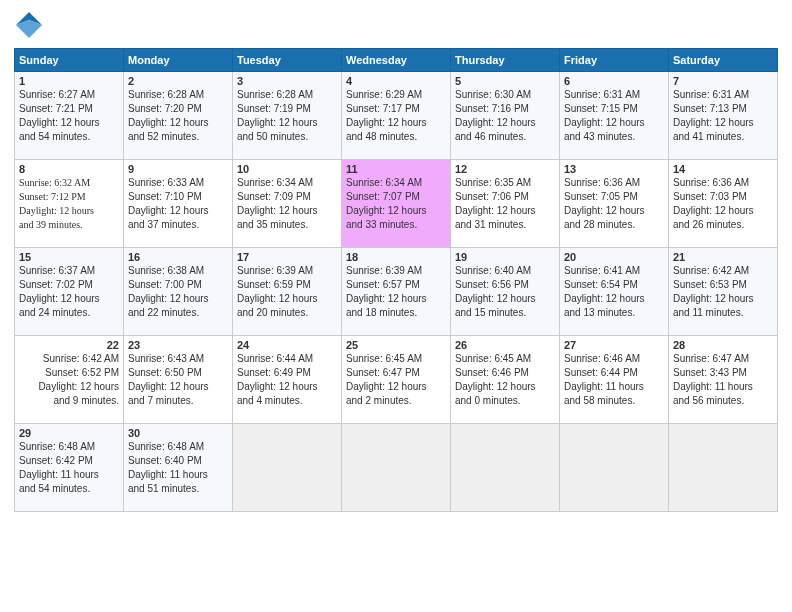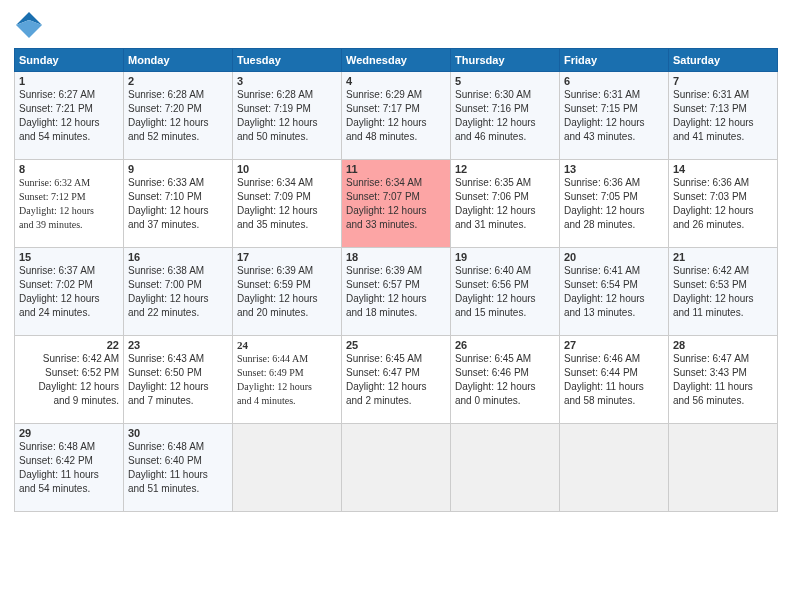--- a/index.html
+++ b/index.html
@@ -191,21 +191,21 @@
 Daylight: 12 hours
 and 37 minutes.</div>
           </td>
           <td style="background: rgb(255, 255, 255); margin-left: 23px;">
             <span class="day-num">10</span>
             <div class="cell-text" style="white-space: pre-line;">Sunrise: 6:34 AM
 Sunset: 7:09 PM
 Daylight: 12 hours
 and 35 minutes.</div>
           </td>
-          <td style="background: #fca5a5;">
+          <td style="background: #f0abfc;">
             <span class="day-num">11</span>
             <div class="cell-text" style="white-space: pre-line;">Sunrise: 6:34 AM
 Sunset: 7:07 PM
 Daylight: 12 hours
 and 33 minutes.</div>
           </td>
           <td style="background: rgb(255, 255, 255);">
             <span class="day-num">12</span>
             <div class="cell-text" style="white-space: pre-line;">Sunrise: 6:35 AM
 Sunset: 7:06 PM
@@ -286,21 +286,21 @@
 Daylight: 12 hours
 and 9 minutes.</div>
           </td>
           <td style="background: rgb(255, 255, 255);">
             <span class="day-num">23</span>
             <div class="cell-text" style="white-space: pre-line;">Sunrise: 6:43 AM
 Sunset: 6:50 PM
 Daylight: 12 hours
 and 7 minutes.</div>
           </td>
-          <td style="background: rgb(255, 255, 255); font-family: Liberation Serif, serif;">
+          <td style="background: rgb(255, 255, 255);">
             <span class="day-num">24</span>
             <div class="cell-text" style="white-space: pre-line;">Sunrise: 6:44 AM
 Sunset: 6:49 PM
 Daylight: 12 hours
 and 4 minutes.</div>
           </td>
           <td style="background: rgb(255, 255, 255);">
             <span class="day-num">25</span>
             <div class="cell-text" style="white-space: pre-line;">Sunrise: 6:45 AM
 Sunset: 6:47 PM

